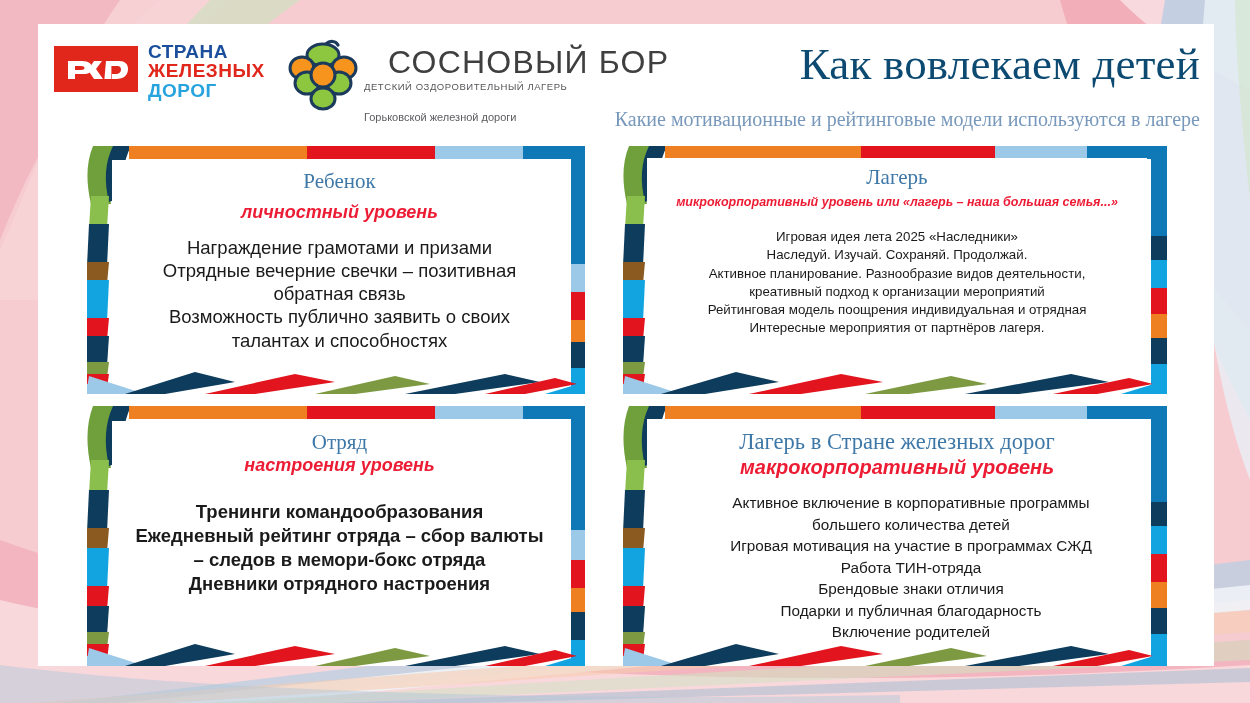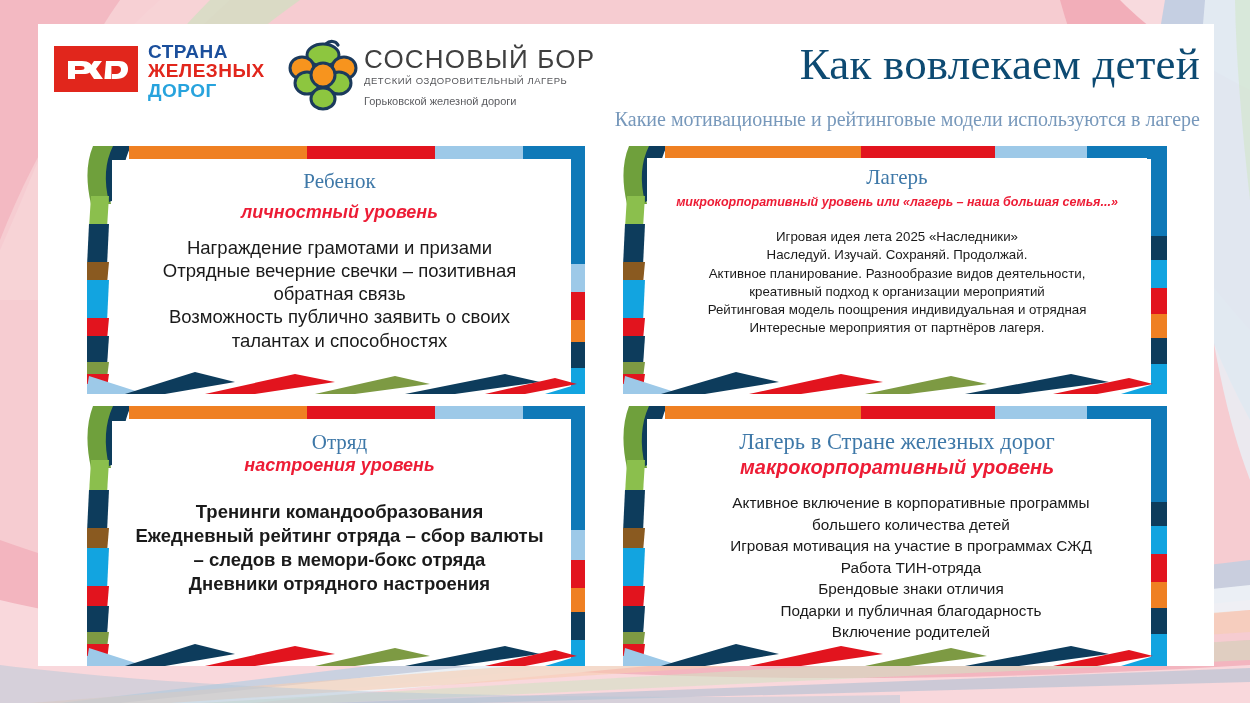--- a/index.html
+++ b/index.html
@@ -36,29 +36,30 @@
   }
   .rzd-words .w1{color:#1b4f9c;}
   .rzd-words .w2{color:#e1261c;}
   .rzd-words .w3{color:#27a3dd;}
 
   .cone-logo{position:absolute;left:248px;top:14px;width:74px;height:74px;}
   .cone-logo svg{display:block;}
 
   .camp-words{position:absolute;left:326px;top:22px;text-align:left;}
   .camp-title{
-    font-size:26px;color:#3f3f3f;letter-spacing:1.2px;line-height:1;
+    font-size:32px;color:#3f3f3f;letter-spacing:1.2px;line-height:1;
     font-family:"Liberation Sans", sans-serif;
+    margin-left:24px;
   }
   .camp-sub1{
     font-size:9.5px;color:#55565a;letter-spacing:.55px;margin-top:3px;
     font-family:"Liberation Sans", sans-serif;
   }
   .camp-sub2{
-    font-size:11px;color:#5b5c60;margin-top:9px;
+    font-size:11px;color:#5b5c60;margin-top:19px;
     font-family:"Liberation Sans", sans-serif;
   }
 
   .main-title{
     position:absolute;right:14px;top:18px;
     font-family:"Liberation Serif", serif;
     font-size:45px;color:#0d4a72;letter-spacing:.2px;line-height:1;
     white-space:nowrap;
   }
   .main-sub{

